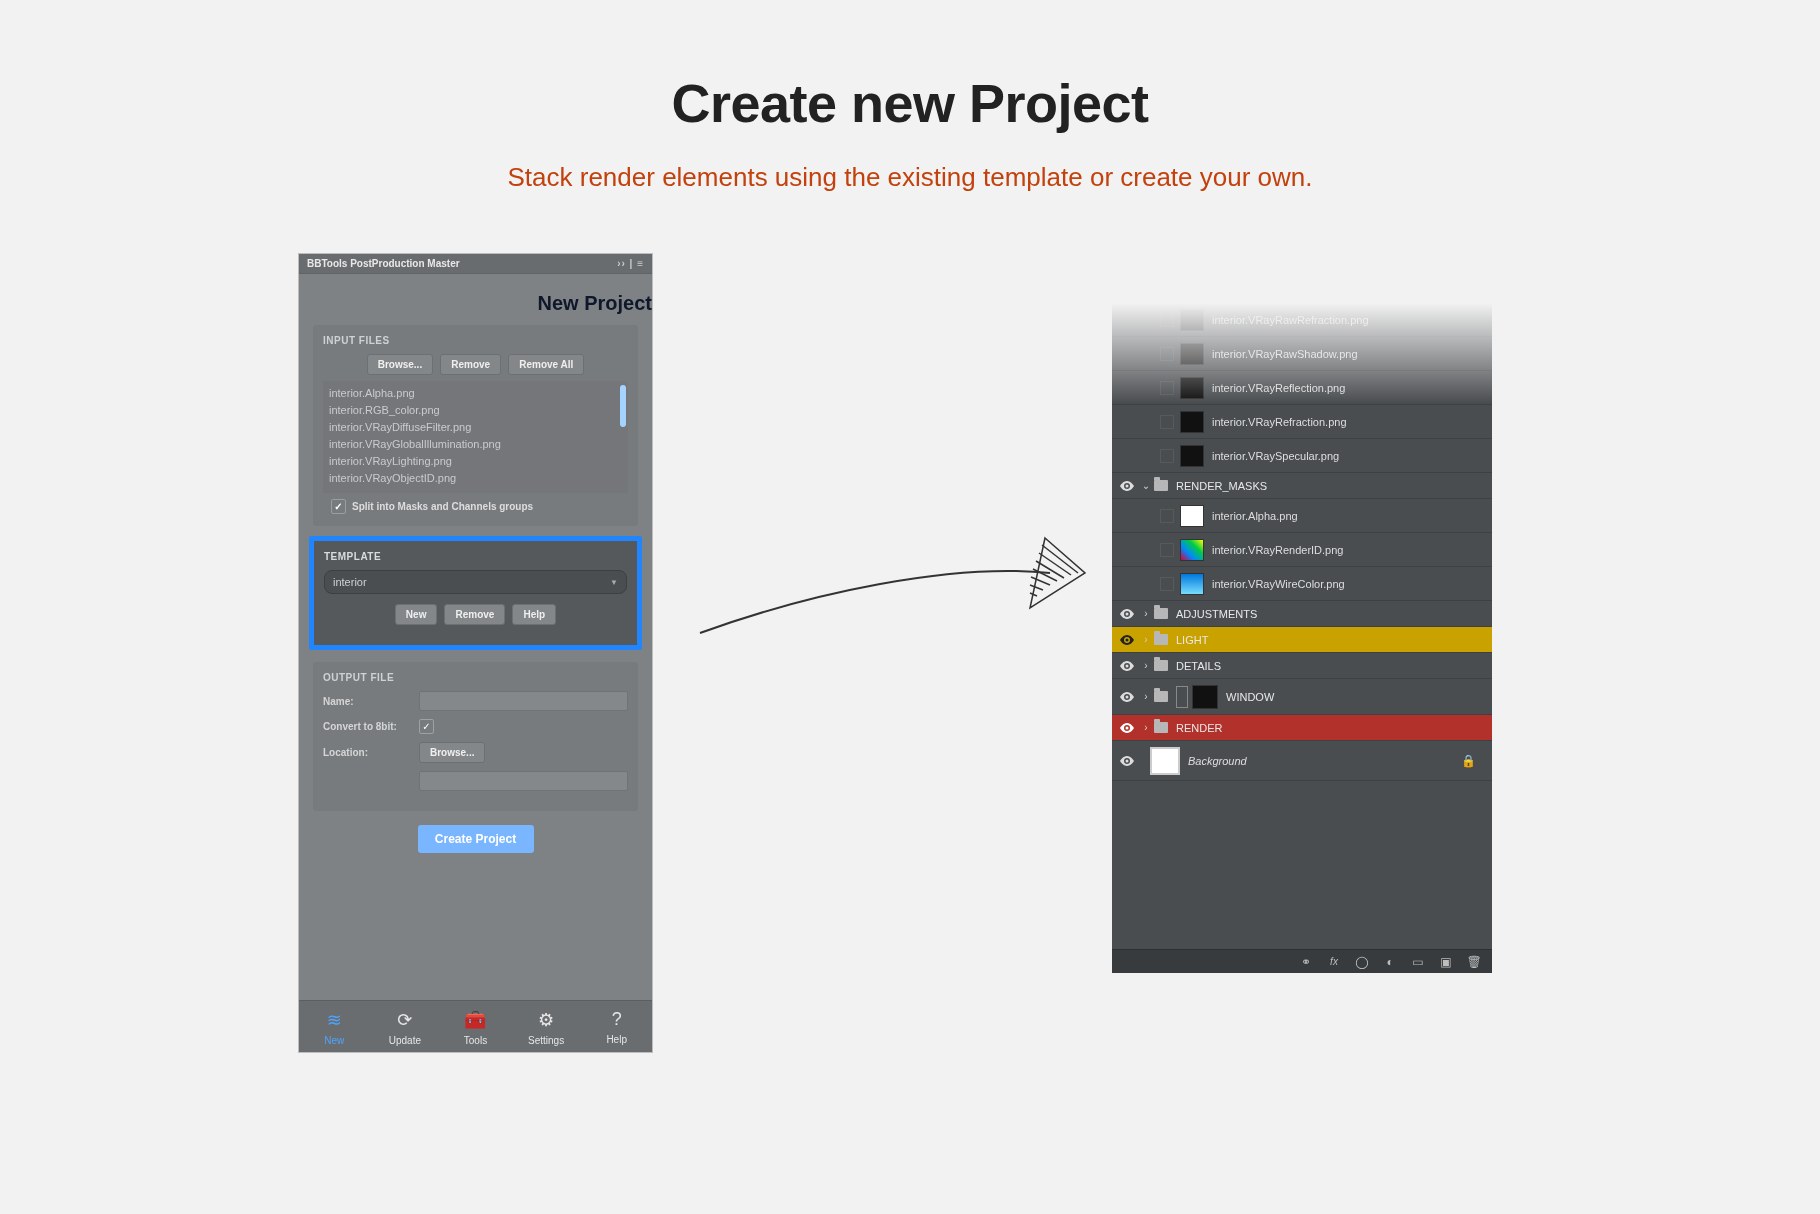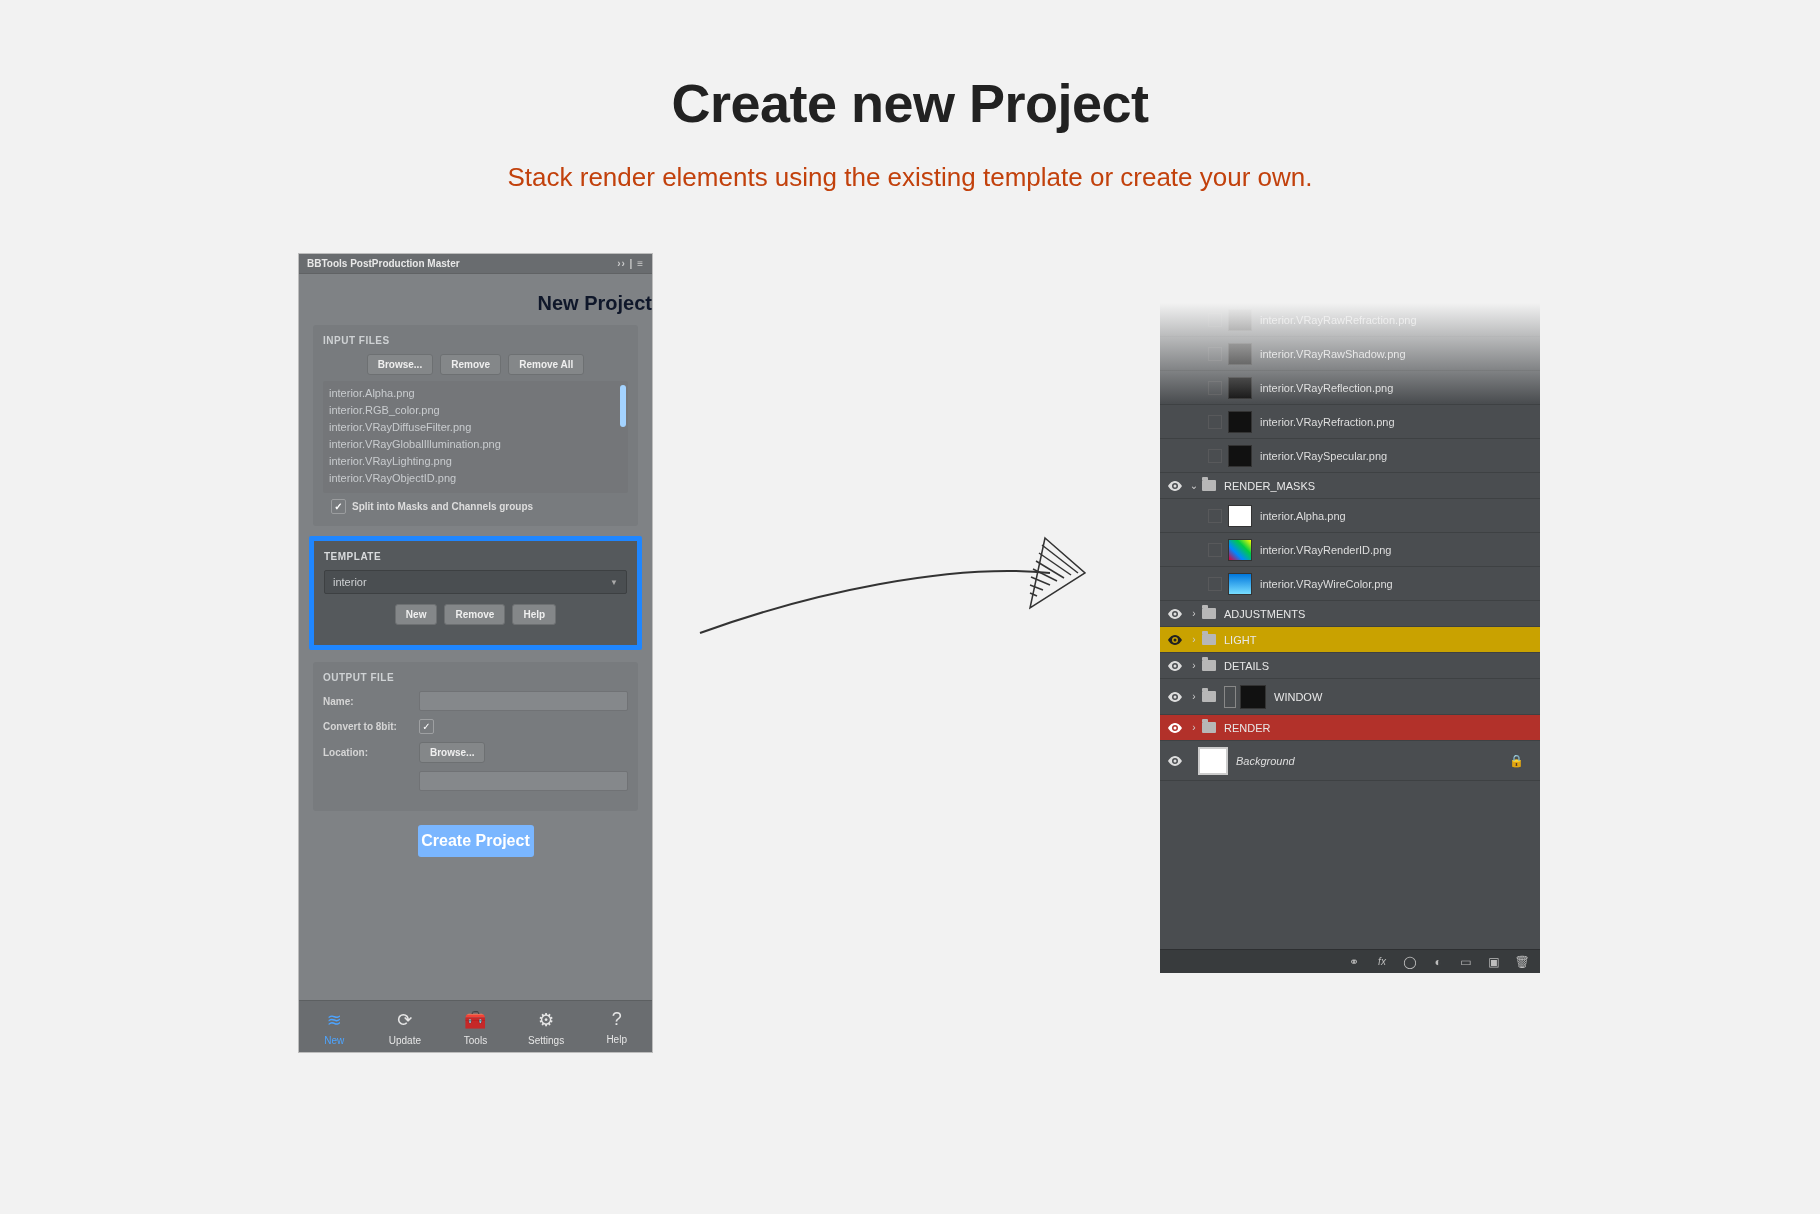--- a/index.html
+++ b/index.html
@@ -119,55 +119,55 @@
     margin: 0 10px 12px;
     border: 5px solid #1f86ff;
     border-radius: 2px;
     background: #55595c;
     padding: 10px 10px 14px;
   }
   .template-wrap .section-label { color: #d9dbdd; }
   .select {
     background: #4a4e51;
     border: 1px solid #3d4042;
-    border-radius: 2px;
+    border-radius: 8px;
     padding: 5px 8px;
     font-size: 11px;
     color: #cfd1d3;
     display: flex; justify-content: space-between; align-items: center;
     margin-bottom: 10px;
     gap: 32px;
   }
   .select .caret { font-size: 8px; color: #aaa; }
   .out-row { display:flex; align-items:center; margin-bottom:8px; }
   .out-label { width:96px; font-size:10px; font-weight:600; color:#d5d5d5; }
   .out-field { flex:1; height:20px; background:#85888b; border-radius:2px; border:1px solid #707275;}
   .create-btn {
     display:block; margin: 14px auto 0; width: 116px; text-align:center;
-    background:#7ab6ff; color:#fff; font-size:16px; font-weight:600;
+    background:#7ab6ff; color:#fff; font-size:12px; font-weight:600;
     padding:7px 0; border-radius:3px; cursor:pointer;
   }
   
   .panel-nav {
     position:absolute; bottom:0; left:0; right:0;
     background:#6a6d70; display:flex; justify-content:space-around;
     padding:8px 0 6px; border-top:1px solid #5c5f61;
   }
   .nav-item { text-align:center; font-size:10px; color:#e6e6e6; font-weight:500; width:20%; }
   .nav-item.active { color:#4da4ff; }
   .nav-item .nav-icon { font-size:18px; display:block; margin-bottom:4px; }
 
   
   .arrow {
     position:absolute; top:280px; left:690px; width:420px; height:120px;
     pointer-events:none;
   }
   
   .layers {
-    position:absolute; top:50px; left:1160px; width:380px; height:670px;
+    position:absolute; top:50px; left:1112px; width:380px; height:670px;
     background:#4a4d50; color:#d4d4d4; font-size:11px;
     overflow:hidden;
   }
   .layers-fade {
     position:absolute; top:0; left:0; right:0; height:100px;
     background:linear-gradient(#f2f2f2, rgba(242,242,242,0));
     pointer-events:none; z-index:5;
   }
   .layer-row {
     display:flex; align-items:center; height:34px;

